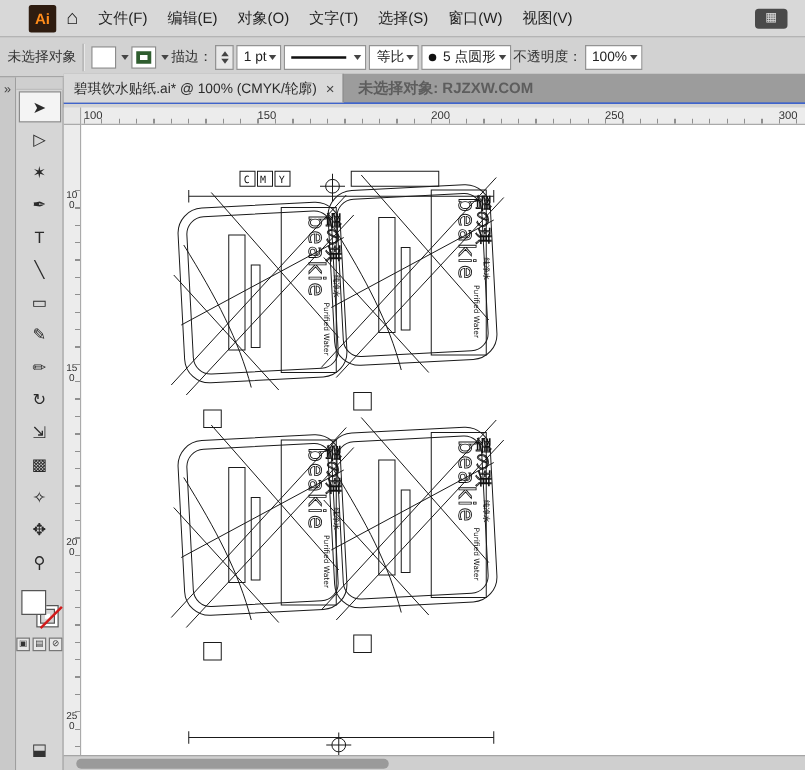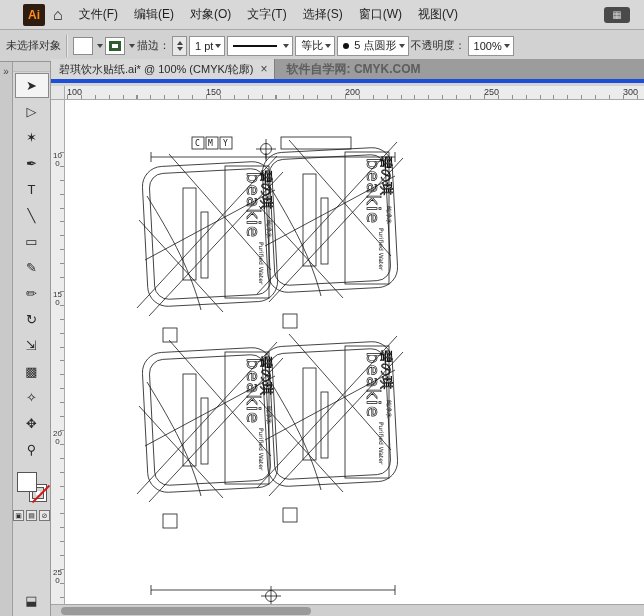--- a/index.html
+++ b/index.html
@@ -53,21 +53,21 @@
   .fs-fill{position:absolute;left:0;top:0;width:18px;height:18px;background:#fff;border:1px solid #555;z-index:2;}
   .fs-stroke{position:absolute;right:0;bottom:0;width:18px;height:18px;background:#fff;border:1px solid #555;box-sizing:border-box;}
   .fs-stroke::before{content:"";position:absolute;inset:3px;border:3px solid #d6d6d6;outline:1px solid #555;}
   .fs-stroke::after{content:"";position:absolute;left:-1px;top:8px;width:24px;height:2px;background:#d21a1a;transform:rotate(-45deg);}
   .mini-colors{display:flex;justify-content:center;gap:2px;margin-top:8px;}
   .mini-colors .mc{width:9px;height:9px;border:1px solid #777;font-size:7px;line-height:9px;text-align:center;color:#333;background:#e8e8e8;}
   .screen-mode{position:absolute;bottom:8px;left:50%;transform:translateX(-50%);font-size:13px;color:#333;}
 
   
   .tabbar{position:absolute;left:51px;top:59px;width:593px;height:24px;background:#9c9c9c;
-          display:flex;align-items:stretch;border-bottom:4px solid #1d4ed8;box-sizing:border-box;}
+          display:flex;align-items:stretch;border-bottom:1px solid #1d4ed8;box-sizing:border-box;}
   .doctab{background:#d9d9d9;border-right:1px solid #7f7f7f;display:flex;align-items:center;
           padding:0 6px 0 8px;font-size:11px;color:#2b2b2b;white-space:nowrap;}
   .doctab .close{margin-left:7px;font-size:12px;color:#444;line-height:1;cursor:default;}
   .site-note{display:flex;align-items:center;padding-left:12px;font-size:12px;color:#5d5d5d;font-weight:bold;}
 
   
   .ruler-corner{position:absolute;left:51px;top:86px;width:14px;height:14px;background:#e6e6e6;
                 border-right:1px solid #aaa;border-bottom:1px solid #aaa;box-sizing:border-box;}
   .hruler{position:absolute;left:65px;top:86px;width:579px;height:14px;background:#ececec;
           border-bottom:1px solid #aaa;box-sizing:border-box;overflow:hidden;}
@@ -209,21 +209,21 @@
       <span class="mc">⊘</span>
     </div>
     <span class="screen-mode">⬓</span>
   </div>
 
   <div class="tabbar">
     <div class="doctab">
       <span>碧琪饮水贴纸.ai* @ 100% (CMYK/轮廓)</span>
       <span class="close">×</span>
     </div>
-    <div class="site-note">软件自学网: CMYK.COM</div>
+    <div class="site-note">未选择对象: RJZXW.COM</div>
   </div>
 
   <div class="ruler-corner"></div>
   <div class="hruler">
     <span class="hlab" style="left:2px">100</span>
     <span class="hlab" style="left:141px">150</span>
     <span class="hlab" style="left:280px">200</span>
     <span class="hlab" style="left:419px">250</span>
     <span class="hlab" style="left:558px">300</span>
   </div>

